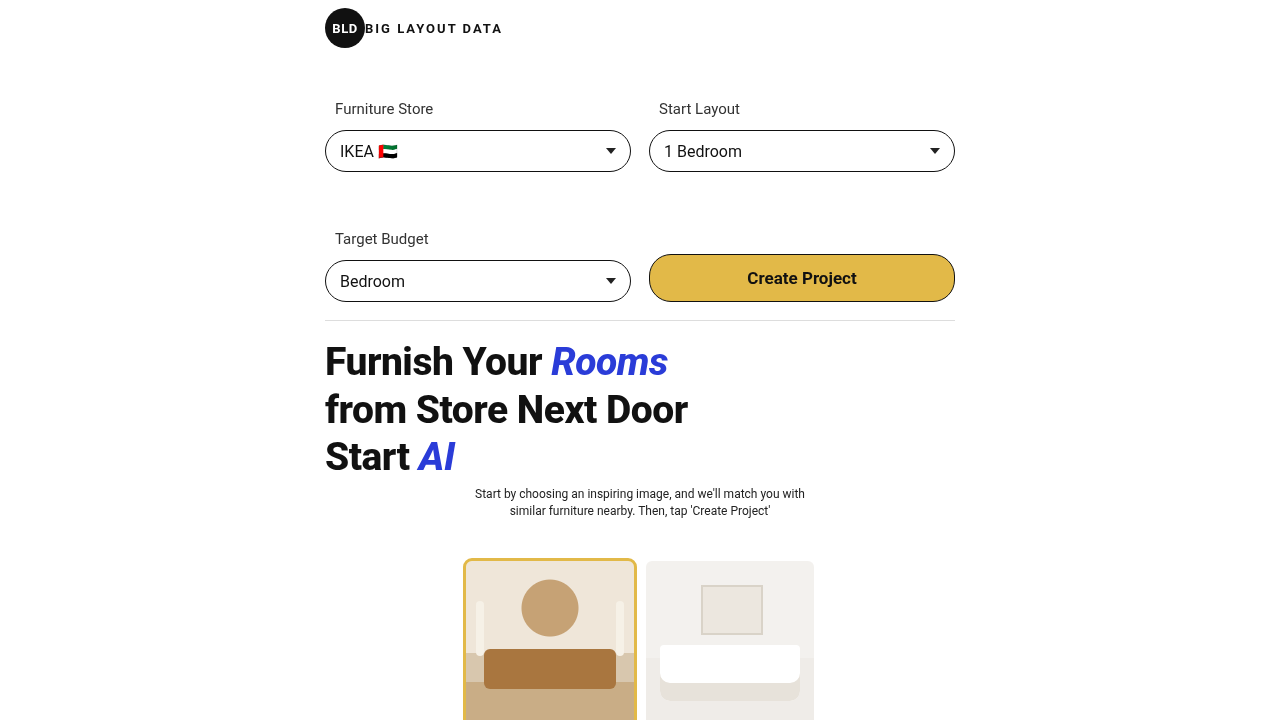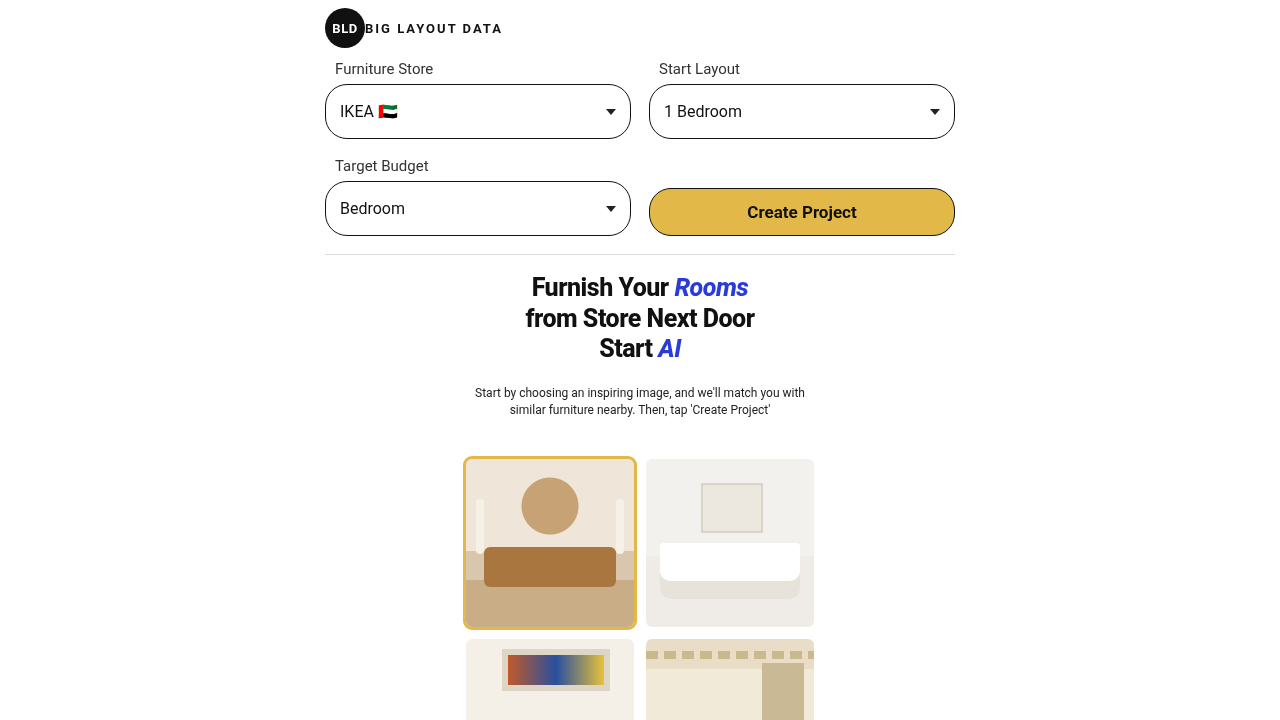--- a/index.html
+++ b/index.html
@@ -39,31 +39,31 @@
     font-weight: 700;
     letter-spacing: 2px;
     text-transform: uppercase;
   }
   .selectors {
     display: grid;
     grid-template-columns: 1fr 1fr;
     gap: 18px 18px;
     padding: 0 0 18px 0;
   }
-  .field { display: flex; flex-direction: column; gap: 6px; }
+  .field { display: flex; flex-direction: column; gap: 12px; margin-top: 40px; }
   .field-label {
     font-size: 15px;
     color: #333;
     padding-left: 10px;
   }
   .select {
     position: relative;
     border: 1.5px solid #111;
     border-radius: 22px;
-    height: 55px;
+    height: 42px;
     display: flex;
     align-items: center;
     padding: 0 38px 0 14px;
     font-size: 16px;
     cursor: pointer;
     background: #fff;
     user-select: none;
   }
   .select .caret {
     position: absolute;
@@ -88,26 +88,26 @@
     color: #111;
     cursor: pointer;
     user-select: none;
   }
   .divider {
     border: none;
     border-top: 1px solid #ddd;
     margin: 0 0 18px 0;
   }
   .headline {
-    text-align: center;
-    font-size: 25px;
+    text-align: left;
+    font-size: 39px;
     font-weight: 800;
     line-height: 1.22;
     letter-spacing: -0.5px;
-    margin-bottom: 20px;
+    margin-bottom: 4px;
   }
   .headline .em {
     font-style: italic;
     color: #2a3cd8;
     font-weight: 800;
   }
   .subtext {
     text-align: center;
     font-size: 12px;
     color: #222;

